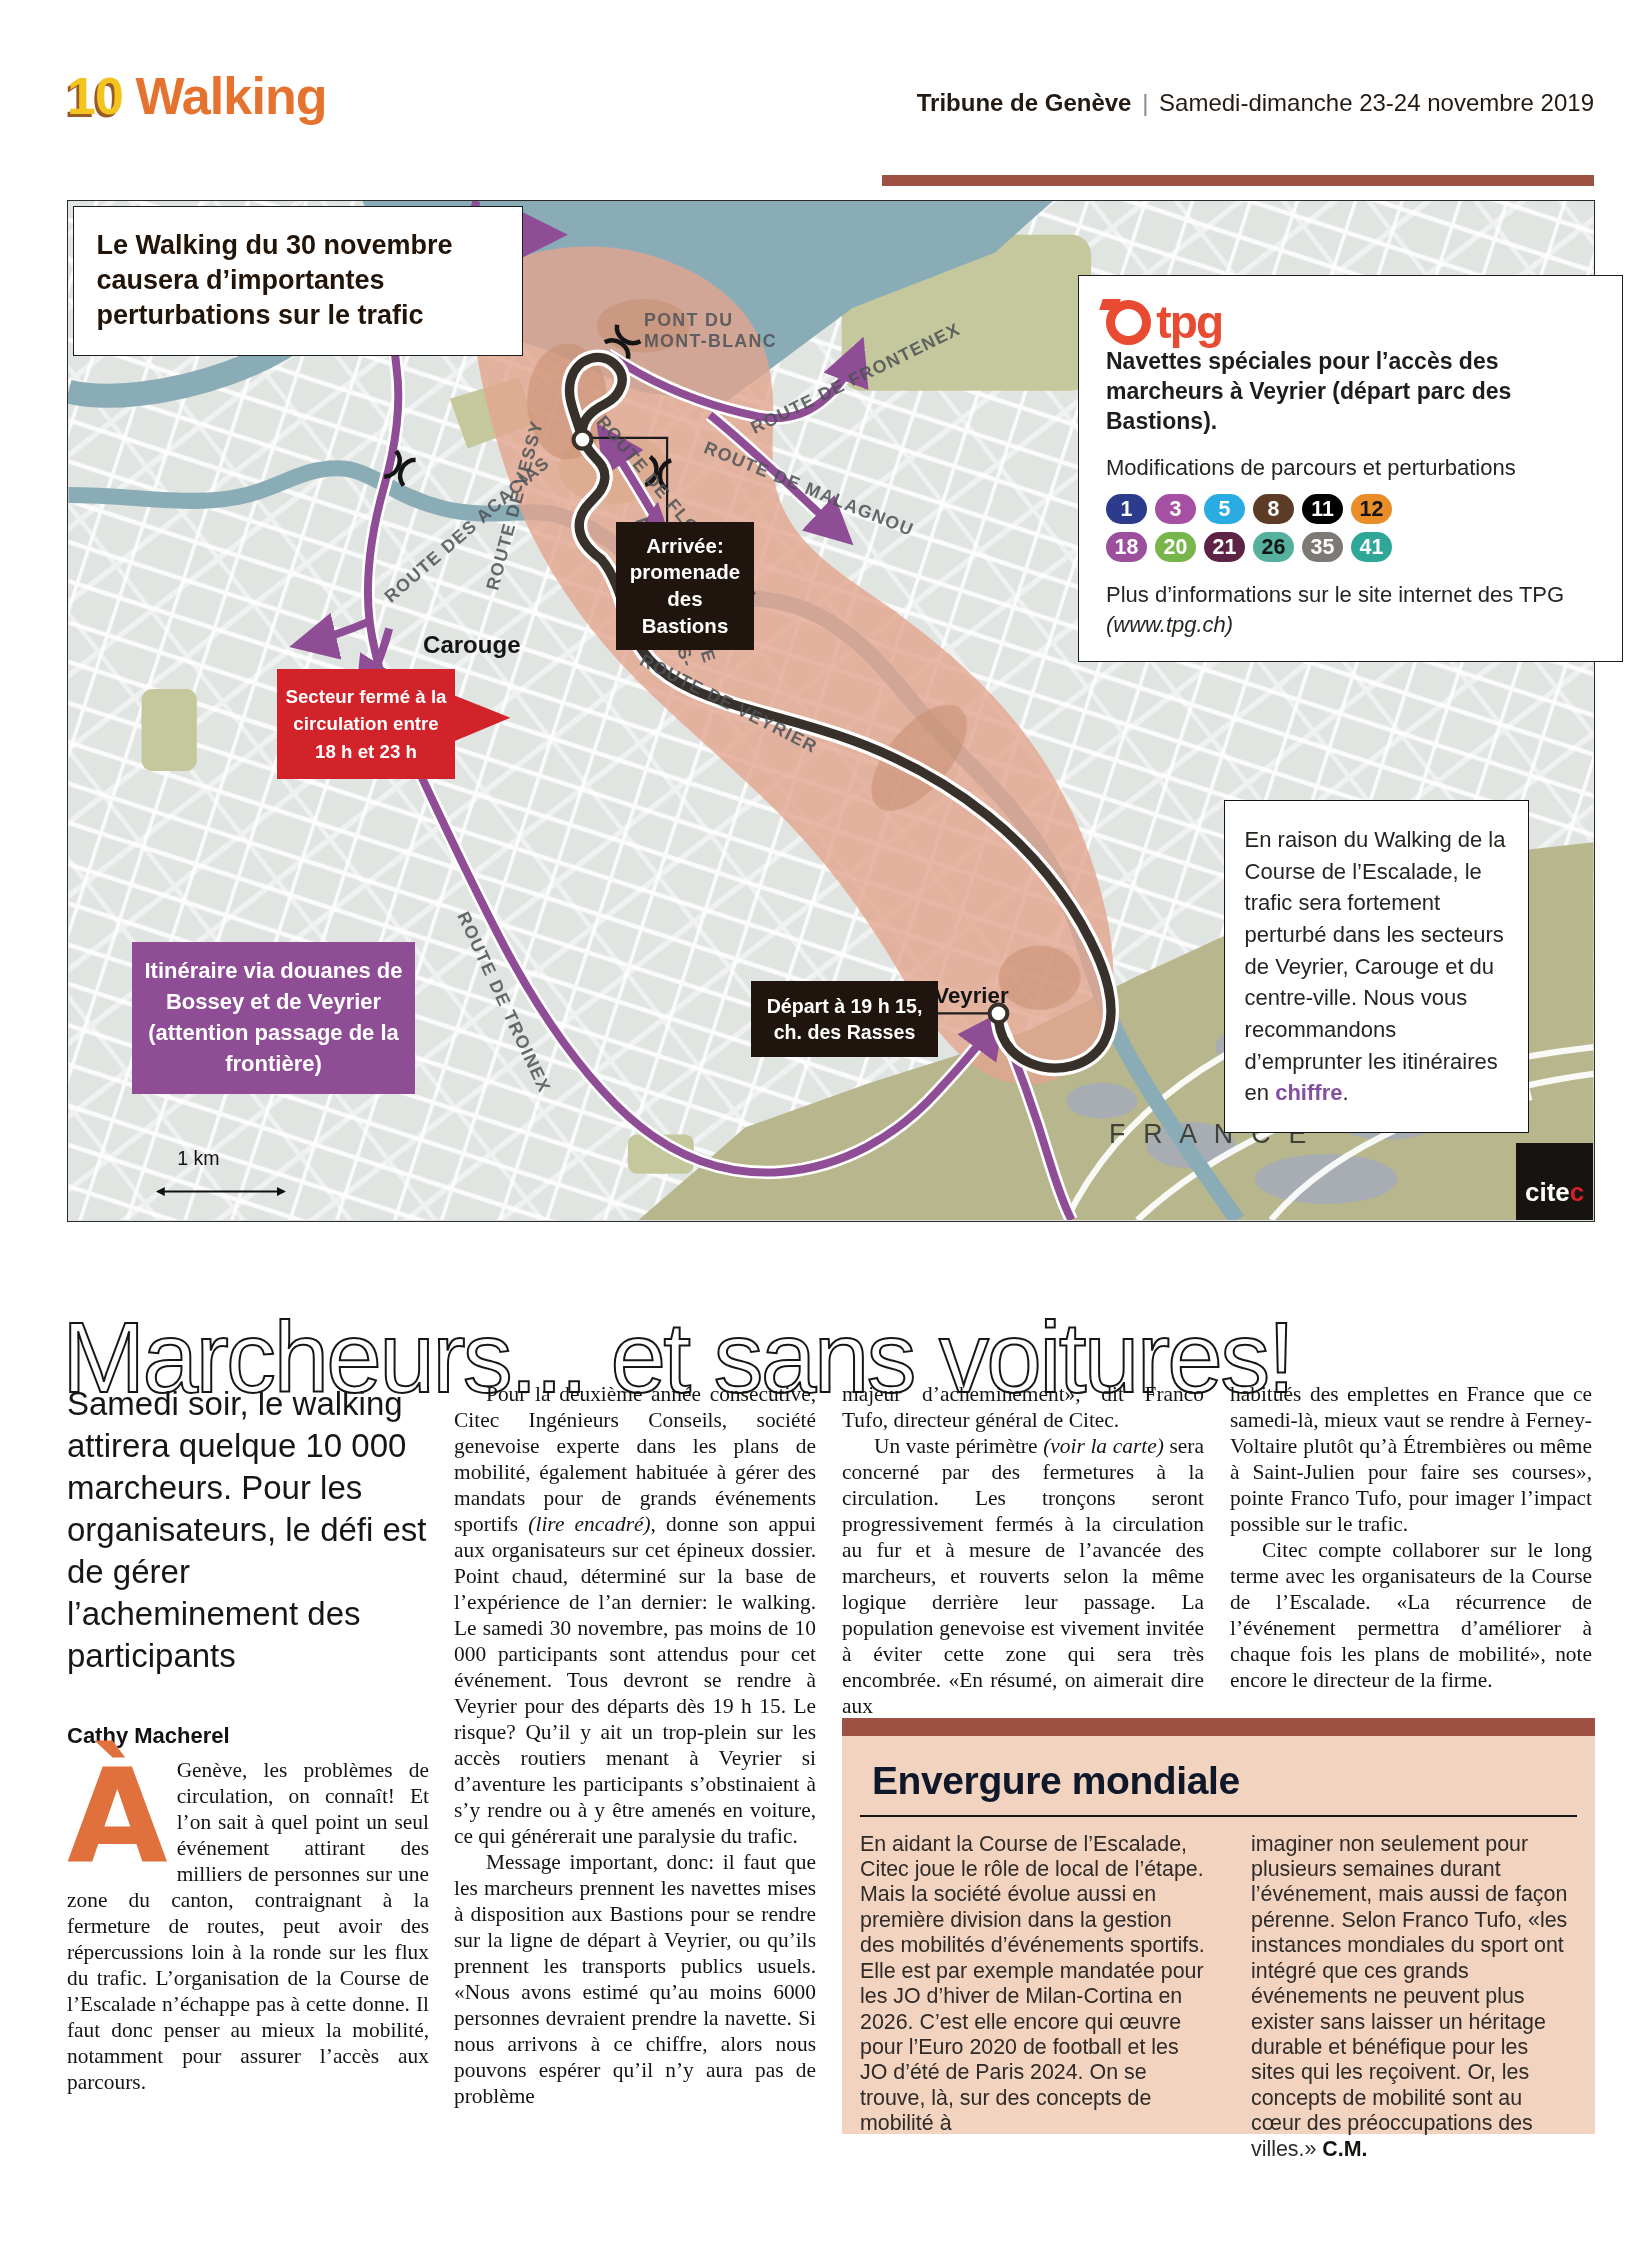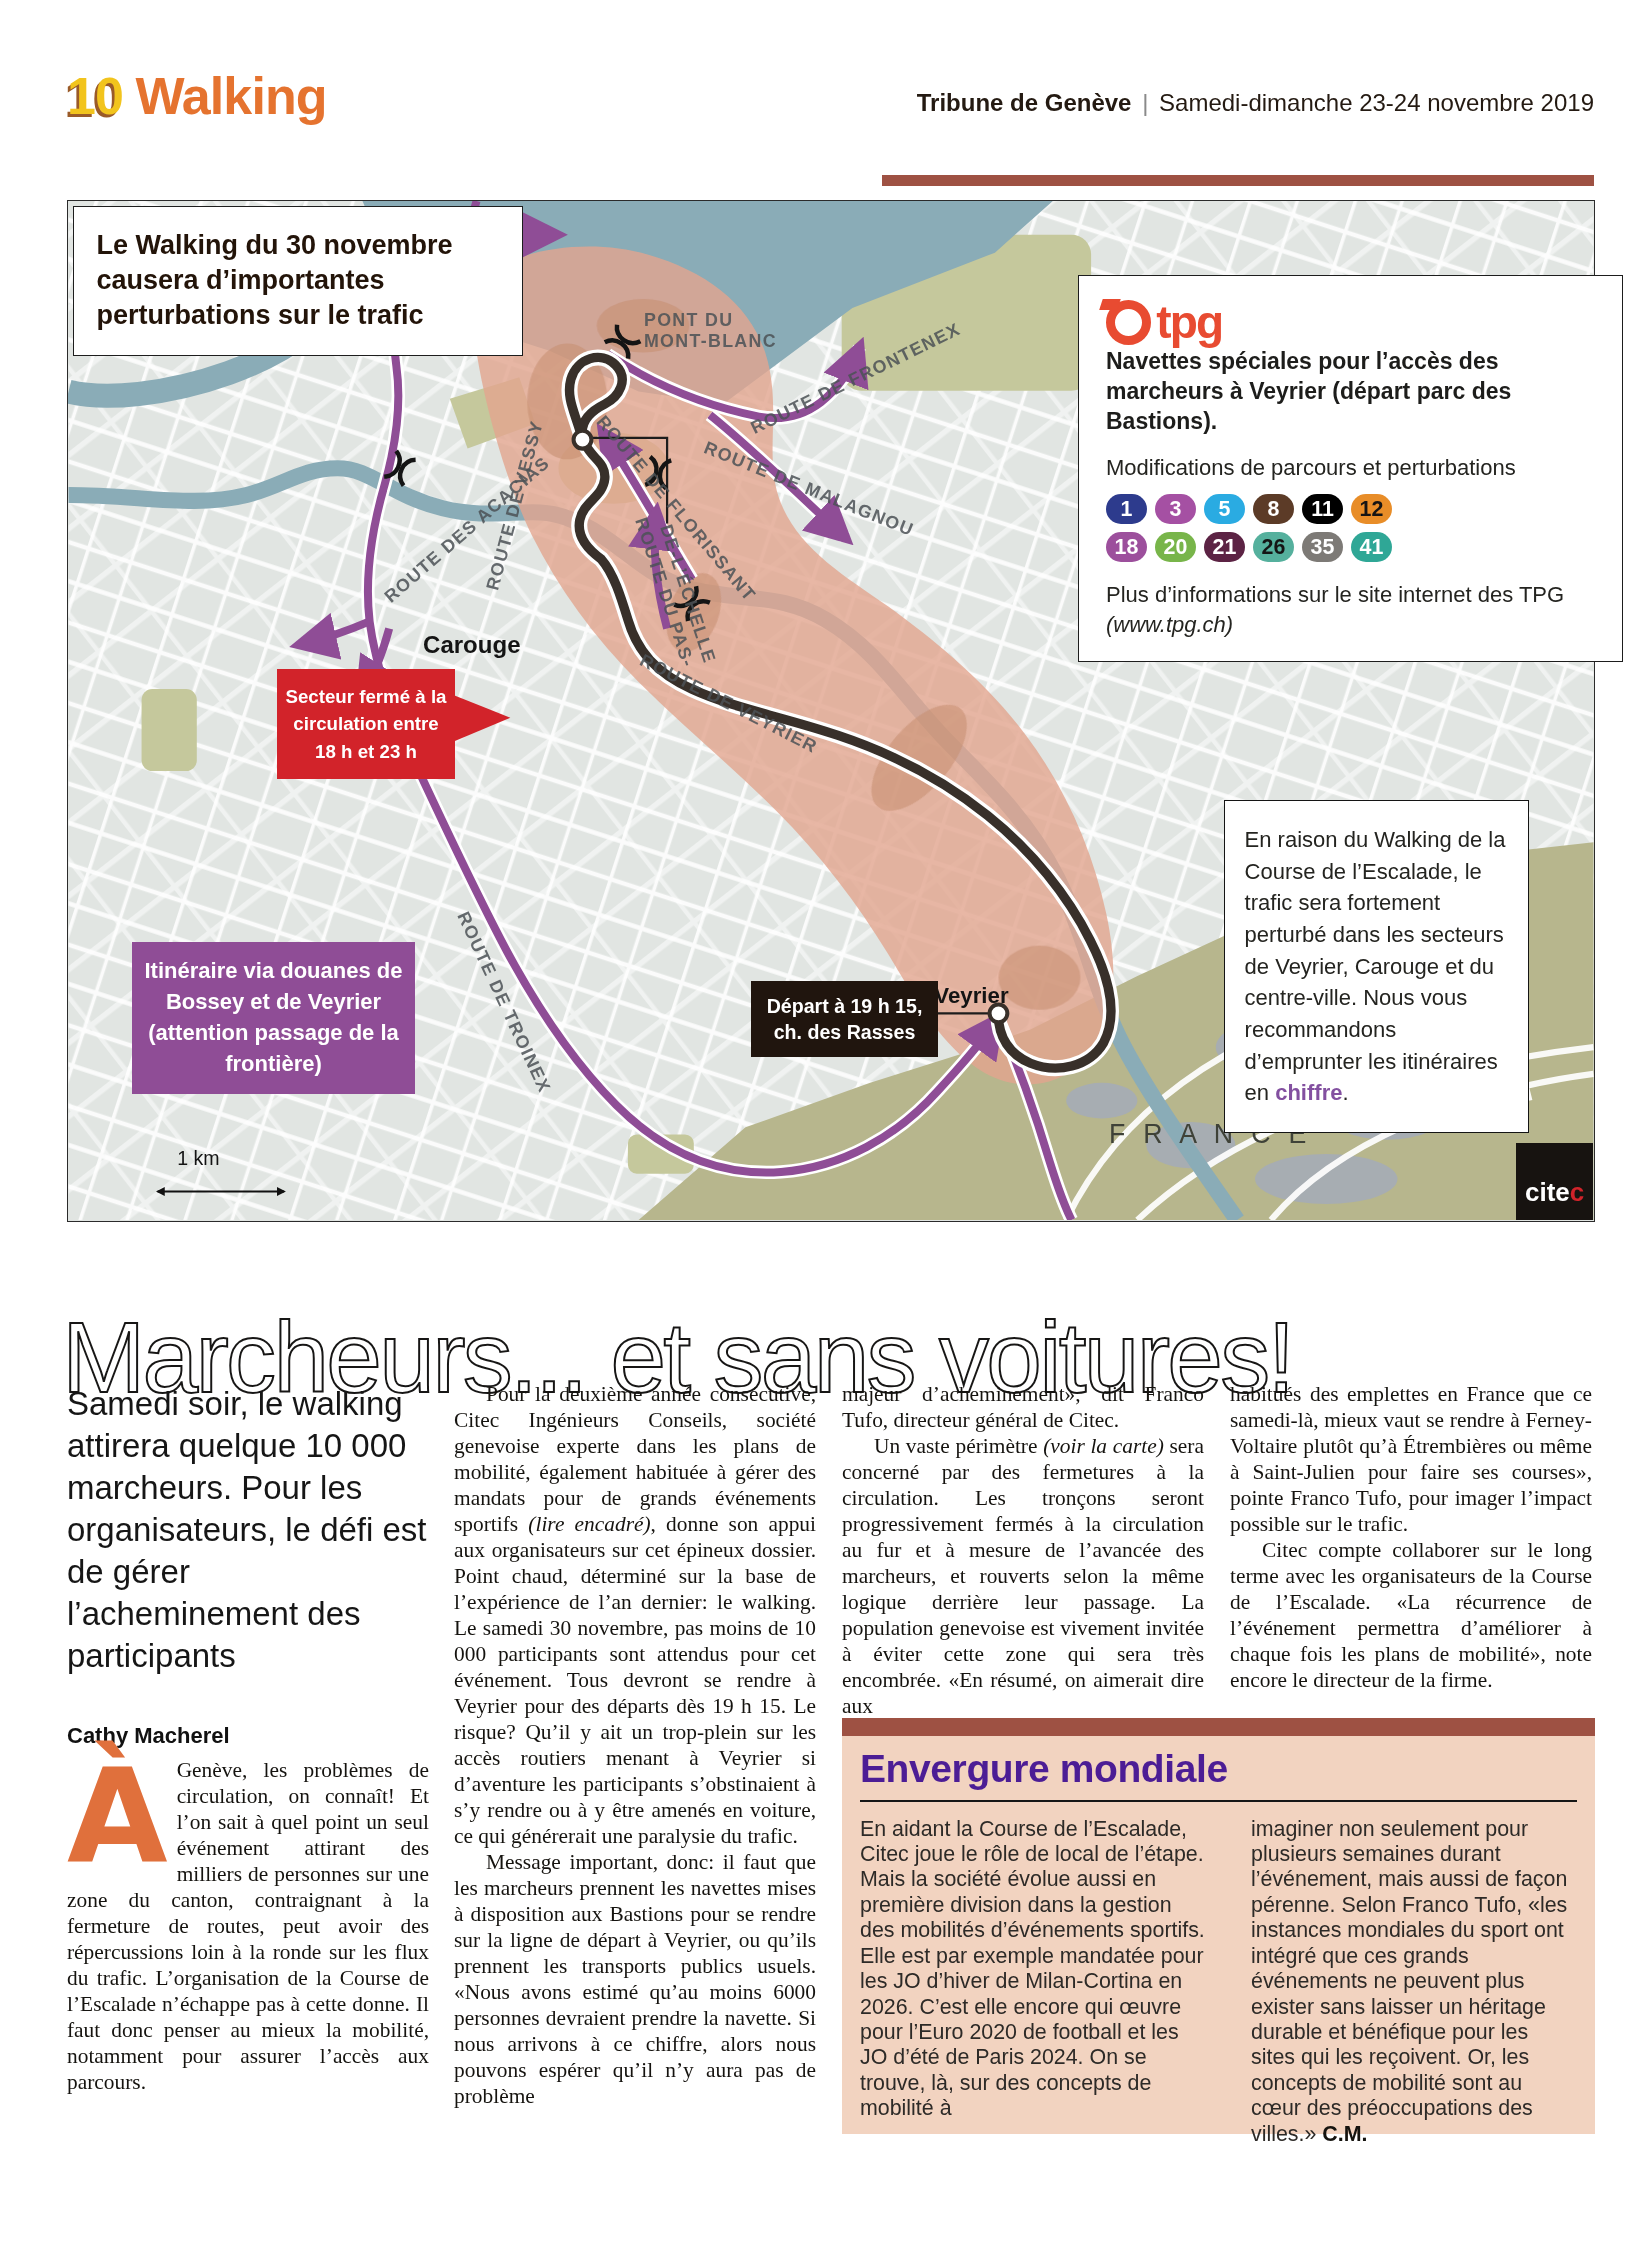--- a/index.html
+++ b/index.html
@@ -76,21 +76,21 @@
   #col2{left:454px;top:1381px;}
   #col3{left:842px;top:1381px;}
   #col4{left:1230px;top:1381px;}
   .dropcap{float:left;font-family:"DejaVu Sans",sans-serif;font-weight:bold;color:#e0703c;
            font-size:130px;line-height:93px;padding:12.5px 9px 5.3px 0;}
 
   
   .encadre{position:absolute;left:842px;top:1718px;width:753px;}
   .encadre .bar{height:18px;background:#9e5143;}
   .encadre .pink{background:#f2d3c0;padding:10.7px 18px 23px 18px;box-sizing:border-box;height:398px;}
-  .encadre h2{margin:0;font-size:39px;font-weight:bold;color:#4c1d95;letter-spacing:-0.4px;}
+  .encadre h2{margin:12px;font-size:39px;font-weight:bold;color:#0f172a;letter-spacing:-0.4px;}
   .encadre .rule{height:2.7px;background:#161616;margin:9px 0 14.3px 0;}
   .enc-cols{display:flex;gap:43px;}
   .enc-col{font-size:21.4px;line-height:25.4px;color:#2d2a27;}
   .enc-col.a{width:348px;} .enc-col.b{width:321px;}
   .enc-sig{font-weight:bold;color:#15130f;}
 </style>
 </head>
 <body>
 
 <div class="masthead">
@@ -259,20 +259,21 @@
     <text class="placelbl" x="398" y="508" font-size="27">Carouge</text>
     <text class="placelbl" x="972" y="900" font-size="25">Veyrier</text>
     <text x="1168" y="1058" font-size="30" letter-spacing="6" fill="#3f4238">F R A N C E</text>
 
     <text x="122" y="1082" font-size="22" fill="#141414">1 km</text>
     <line x1="100" y1="1112" x2="242" y2="1112" stroke="#111" stroke-width="2.5" marker-start="url(#kArrowW)" marker-end="url(#kArrowE)"></line>
   </svg>
 
   <div class="callout co-white note-top">Le Walking du 30 novembre causera d’importantes perturbations sur le trafic</div>
   <div class="callout co-red secteur">Secteur fermé à la circulation entre 18 h et 23 h</div>
+  <div class="callout co-black arrivee">Arrivée: promenade des Bastions</div>
   <div class="callout co-purple itin-bossey">Itinéraire via douanes de Bossey et de Veyrier (attention passage de la frontière)</div>
   <div class="callout co-black depart">Départ à 19 h 15, ch. des Rasses</div>
 
   <div class="callout tpg-box">
     <div class="tpg-logo-row">
       <span class="tpg-ring"></span>
       <span class="tpg-word">tpg</span>
     </div>
     <div class="tpg-title">Navettes spéciales pour l’accès des marcheurs à Veyrier (départ parc des Bastions).</div>
     <div class="tpg-sub">Modifications de parcours et perturbations</div>

